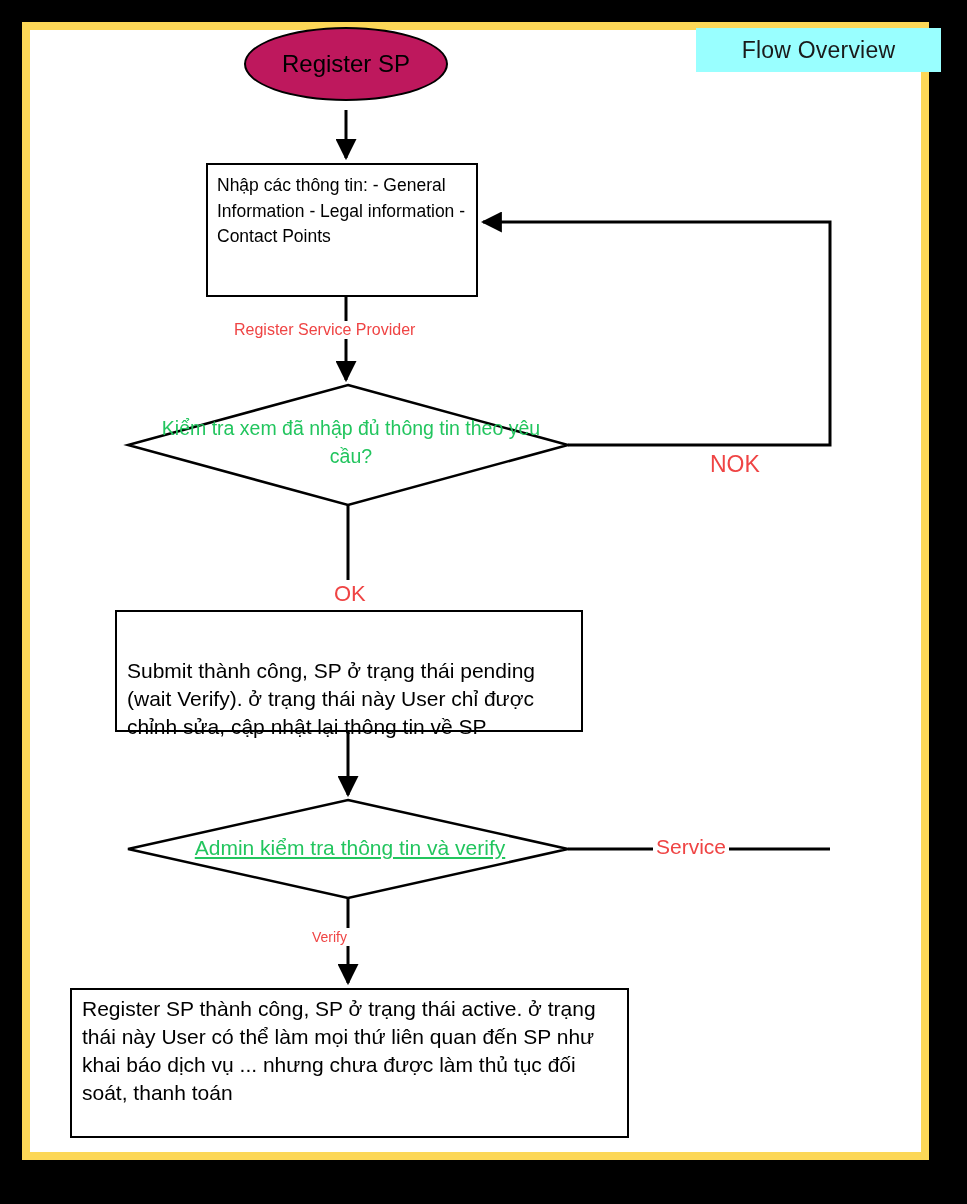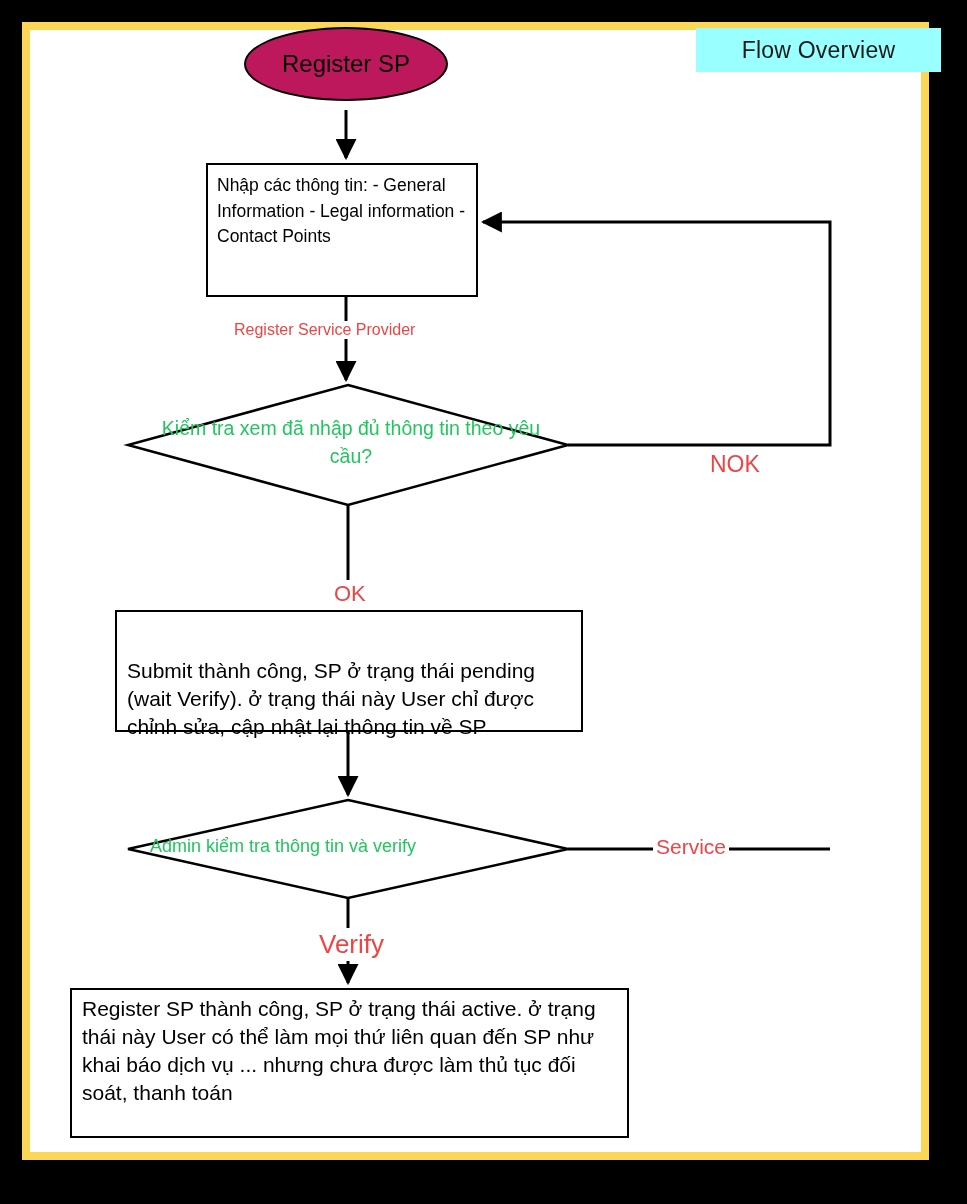--- a/index.html
+++ b/index.html
@@ -133,22 +133,23 @@
     top: 414px;
     width: 410px;
     text-align: center;
     font-size: 19.5px;
     line-height: 1.45;
   }
   #dec2-label {
     left: 150px;
     top: 836px;
     width: 400px;
-    text-align: left;
-    font-size: 18px;
+    text-align: center;
+    font-size: 21px;
+    text-decoration: underline;
   }
   
   .edge-label {
     position: absolute;
     color: #ef4444;
     background: #FFFFFF;
     pointer-events: none;
     white-space: nowrap;
   }
   #lbl-rsp {
@@ -171,23 +172,23 @@
     padding: 1px 3px;
     margin-top: 32px;
   }
   #lbl-unverify {
     left: 653px;
     top: 835px;
     font-size: 21px;
     padding: 0 3px;
   }
   #lbl-verify {
-    left: 316px;
+    left: 309px;
     top: 928px;
-    font-size: 26px;
+    font-size: 14px;
     padding: 1px 3px;
   }
 </style>
 </head>
 <body>
 
 <div id="page">
 
   <div id="frame"></div>
 

